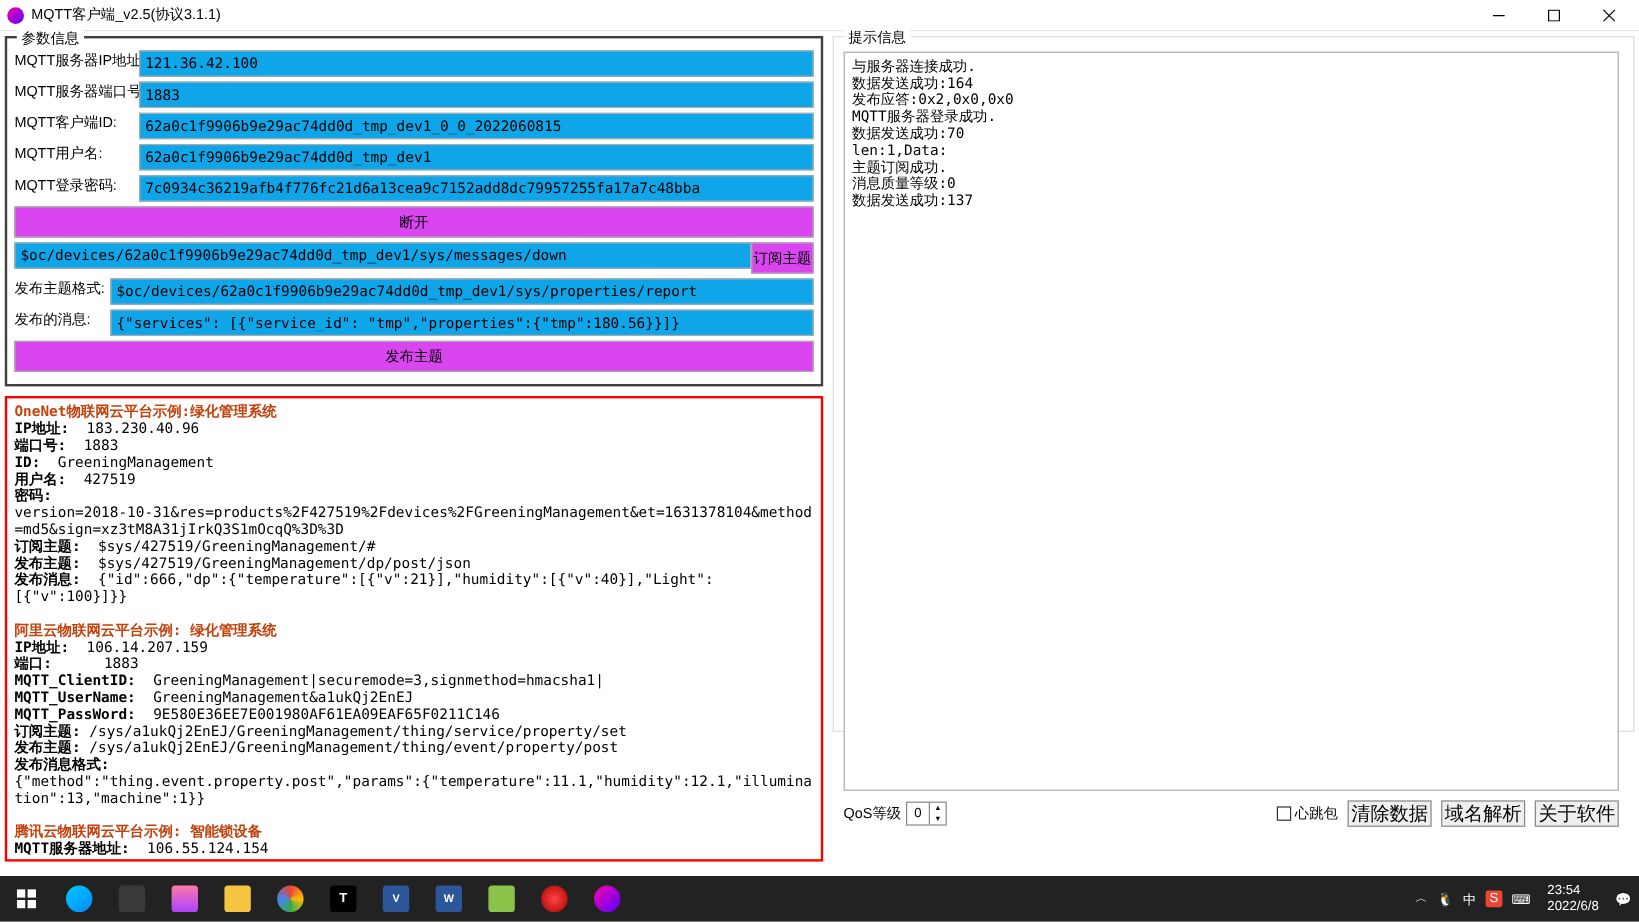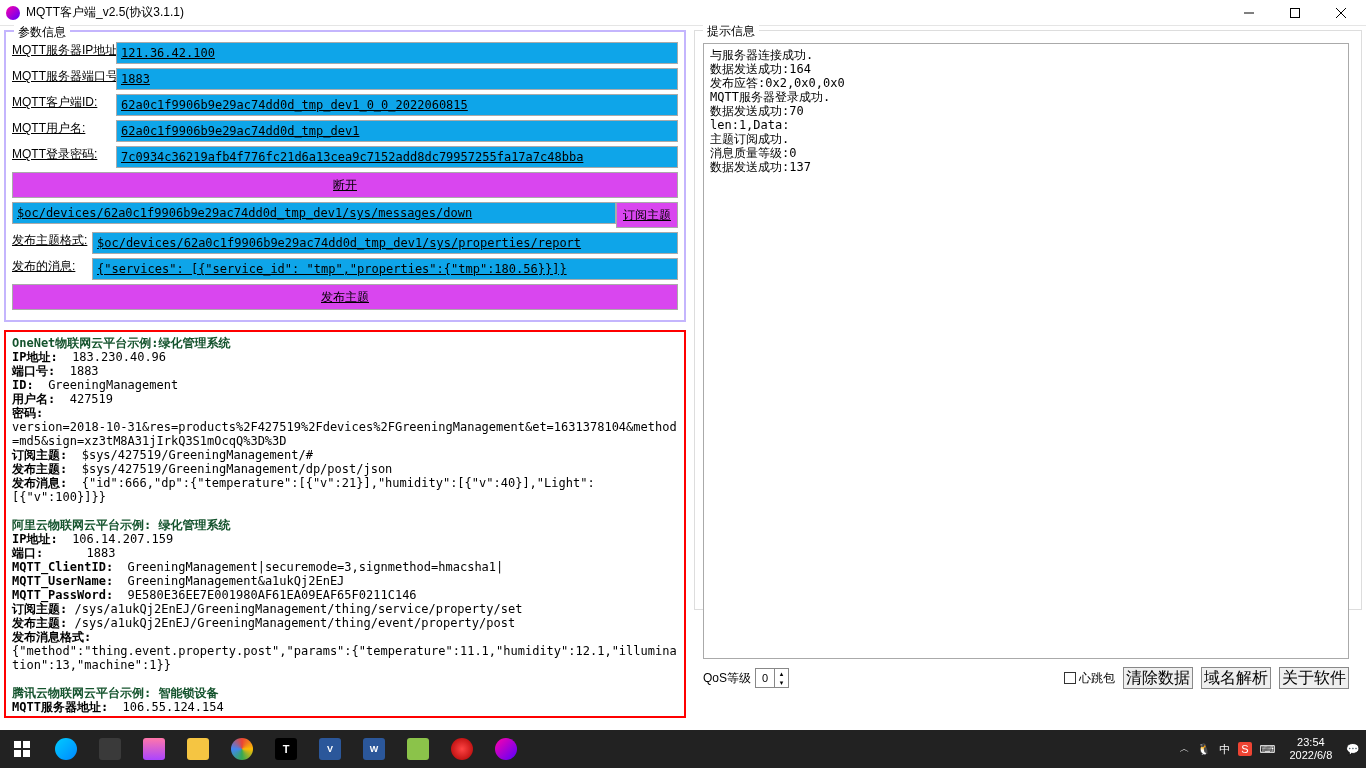--- a/index.html
+++ b/index.html
@@ -7,46 +7,46 @@
 .titlebar { height: 26px; background: #fff; display: flex; align-items: center; padding: 0 2px; border-bottom: 1px solid #e5e5e5; }
 .titlebar .icon { width: 14px; height: 14px; border-radius: 50%; background: linear-gradient(135deg, #ff00aa, #5500ff); margin: 0 6px 0 4px; }
 .titlebar .title { flex: 1; font-size: 12px; color: #000; }
 .titlebar .winbtn { width: 46px; height: 26px; display: flex; align-items: center; justify-content: center; }
 .titlebar .winbtn svg { width: 10px; height: 10px; }
 .main { display: flex; height: 704px; }
 .leftcol { width: 690px; display: flex; flex-direction: column; }
 .rightcol { width: 676px; display: flex; flex-direction: column; }
 .fieldset { border: 1px solid #ddd; margin: 4px; position: relative; padding: 10px 6px 6px 6px; }
 .fieldset .legend { position: absolute; top: -8px; left: 8px; background: #fff; padding: 0 4px; font-size: 12px; }
-.params { border: 2px solid #c4b5fd; text-decoration: underline; }
+.params { border: 2px solid #404040; }
 .row { display: flex; align-items: flex-start; margin-bottom: 4px; gap: 0; }
 .row label { width: 104px; text-align: left; font-size: 12px; white-space: nowrap; }
 .row input.txt, .row input.txt2 { flex: 1; height: 22px; border: 1px solid #aaa; padding: 0 4px; font-family: "SimSun", monospace; font-size: 12px; background: #0ea5e9; }
 .btn { height: 26px; border: 1px solid #aaa; background: #d946ef; font-size: 12px; cursor: pointer; }
 .fullbtn { width: 100%; }
-.subbtn { width: 62px; }
+.subbtn { width: 52px; }
 .examples { border: 2px solid #ff0000; margin: 4px; padding: 4px 6px; height: 388px; overflow: hidden; font-family: "SimSun","NSimSun",monospace; font-size: 12px; line-height: 14px; color: #000; background:#fff;}
-.examples .hdr { color: #14532d; font-weight: bold; }
+.examples .hdr { color: #c2410c; font-weight: bold; }
 .examples .b { font-weight: bold; }
 .log { border: 1px solid #aaa; margin: 2px 6px 0 2px; height: 616px; padding: 4px 6px; font-family: "SimSun", monospace; font-size: 12px; line-height: 14px; background: #fff; overflow: hidden; }
 .bottom-right { display: flex; align-items: center; gap: 8px; margin: 8px 6px 0 2px; }
 .qos { display: flex; align-items: center; gap: 4px; }
 .spinner { width: 34px; height: 20px; border: 1px solid #888; background: #fff; display: inline-flex; align-items: center; }
 .spinner .val { flex: 1; text-align: center; font-size: 11px; }
 .spinner .arrows { width: 14px; display: flex; flex-direction: column; }
 .spinner .arrows span { height: 9px; border-left: 1px solid #888; display:flex; align-items:center; justify-content:center; font-size:7px; line-height:7px;}
 .spacer { flex: 1; }
 .chk { display: flex; align-items: center; gap: 3px; margin-left: 23px; }
 .chk .box { width: 12px; height: 12px; border: 1px solid #333; background:#fff;}
 .btn2 { width: 70px; height: 22px; border: 1px solid #888; background: #efefef; font-size: 16px; }
 .taskbar { position: absolute; bottom: 0; left: 0; width: 1366px; height: 38px; background: #222; display: flex; align-items: center; color: #fff; font-size: 11px; }
 .taskbar .start { width: 44px; height: 38px; display:flex; align-items:center; justify-content:center; }
 .taskbar .ticon { width: 44px; height: 38px; display:flex; align-items:center; justify-content:center; }
 .taskbar .tray { margin-left: auto; display: flex; align-items: center; gap: 8px; padding-right: 6px; }
-.taskbar .clock { text-align: center; line-height: 13px; font-size: 11px; padding: 0 6px;}
+.taskbar .clock { line-height: 13px; font-size: 11px; padding: 0 6px;}
 .taskbar .ime { background:#e43; padding:1px 3px; font-size:11px; border-radius:2px;}
 .ticon-placeholder{width:22px;height:22px;background:#555;border-radius:3px;}
 </style>
 </head>
 <body>
 
 <div class="titlebar">
   <div class="icon"></div>
   <div class="title">MQTT客户端_v2.5(协议3.1.1)</div>
   <div class="winbtn">

